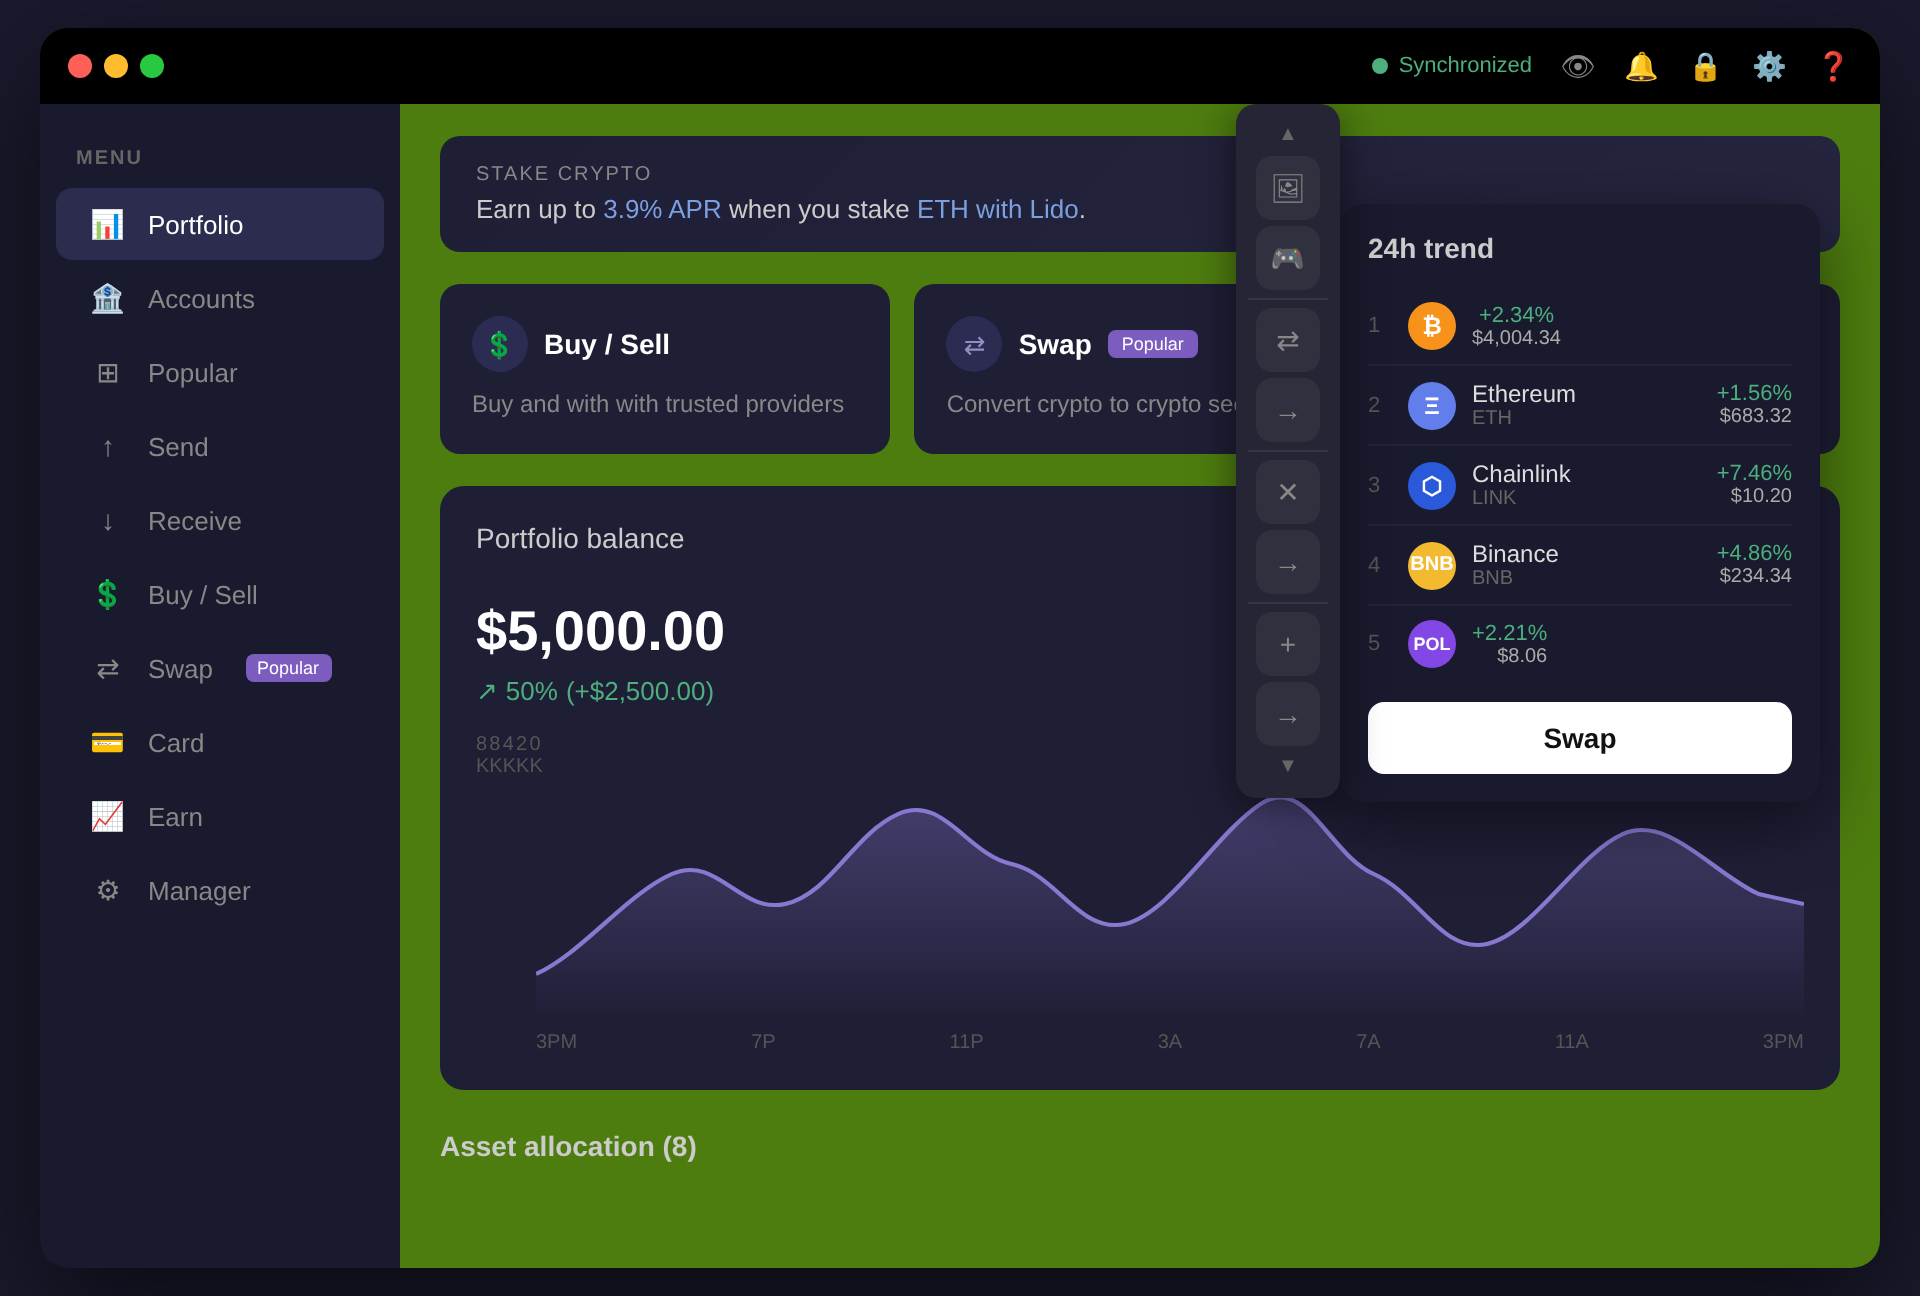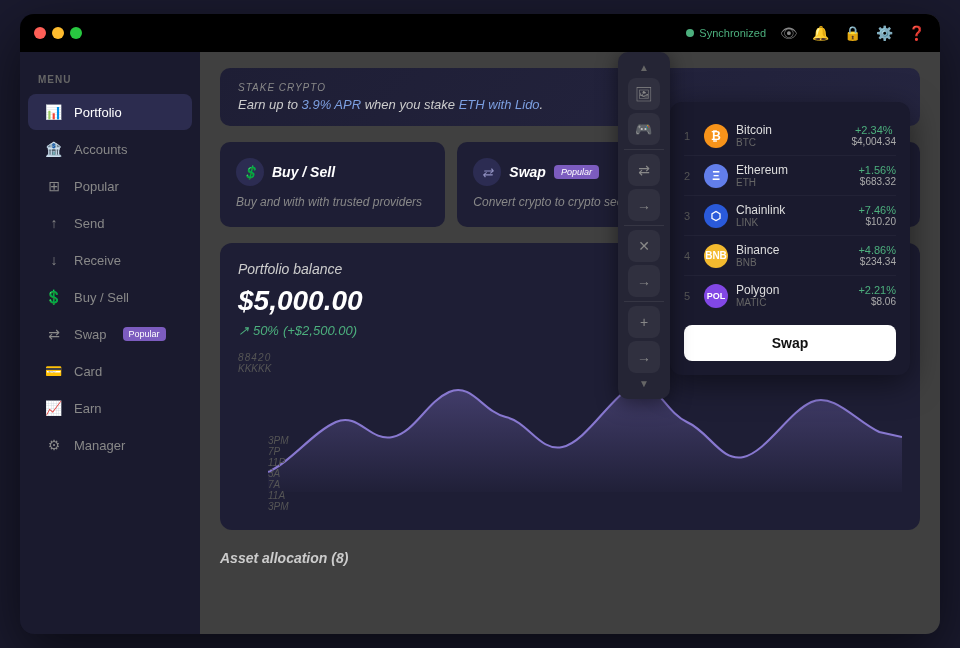--- a/index.html
+++ b/index.html
@@ -111,22 +111,21 @@
       margin-left: 4px;
     }
 
     
     .main-content {
       flex: 1;
       padding-top: 38px;
       overflow: hidden;
       display: flex;
       flex-direction: column;
-      background: #404040;
-      font-style: italic;
+      background: #4d7c0f;
     }
 
     .main-scroll {
       flex: 1;
       overflow-y: auto;
       padding: 16px 20px;
     }
 
     
     .stake-banner {
@@ -197,21 +196,21 @@
     
     .portfolio-section {
       background: #1e1e35;
       border-radius: 12px;
       padding: 18px;
       margin-bottom: 16px;
     }
     .portfolio-title {
       color: #ccc;
       font-size: 14px;
-      margin-bottom: 8px;
+      margin-bottom: 23px;
     }
     .portfolio-balance {
       color: #fff;
       font-size: 28px;
       font-weight: 700;
       margin-bottom: 6px;
     }
     .portfolio-change {
       color: #4caf7d;
       font-size: 13px;
@@ -257,21 +256,20 @@
       position: absolute;
       left: 30px; right: 0; top: 0; bottom: 20px;
     }
     .chart-labels-x {
       position: absolute;
       left: 30px; right: 0; bottom: 0;
       display: flex;
       justify-content: space-between;
       color: #555;
       font-size: 10px;
-      flex-direction: column;
     }
 
     
     .trend-panel {
       position: absolute;
       top: 88px;
       right: 30px;
       width: 240px;
       background: #1a1a2e;
       border-radius: 12px;
@@ -534,28 +532,25 @@
       </div>
 
       <div>
         <div class="asset-allocation-title">Asset allocation (8)</div>
       </div>
 
     </div>
   </div>
 
   <div class="trend-panel">
+    <div class="trend-header">24h trend</div>
 
     <div class="trend-item">
       <span class="trend-rank">1</span>
       <div class="trend-coin-icon btc-icon">₿</div>
-      <div class="trend-coin-info">
-        <div class="trend-coin-name">Bitcoin</div>
-        <div class="trend-coin-sym">BTC</div>
-      </div>
       <div>
         <div class="trend-change-pos">+2.34%</div>
         <div class="trend-price">$4,004.34</div>
       </div>
     </div>
 
     <div class="trend-item">
       <span class="trend-rank">2</span>
       <div class="trend-coin-icon eth-icon">Ξ</div>
       <div class="trend-coin-info">
@@ -590,24 +585,20 @@
       </div>
       <div>
         <div class="trend-change-pos">+4.86%</div>
         <div class="trend-price">$234.34</div>
       </div>
     </div>
 
     <div class="trend-item">
       <span class="trend-rank">5</span>
       <div class="trend-coin-icon matic-icon" style="font-size:9px;">POL</div>
-      <div class="trend-coin-info">
-        <div class="trend-coin-name">Polygon</div>
-        <div class="trend-coin-sym">MATIC</div>
-      </div>
       <div>
         <div class="trend-change-pos">+2.21%</div>
         <div class="trend-price">$8.06</div>
       </div>
     </div>
 
     <button class="swap-button">Swap</button>
   </div>
 
   <div class="popup-panel">

